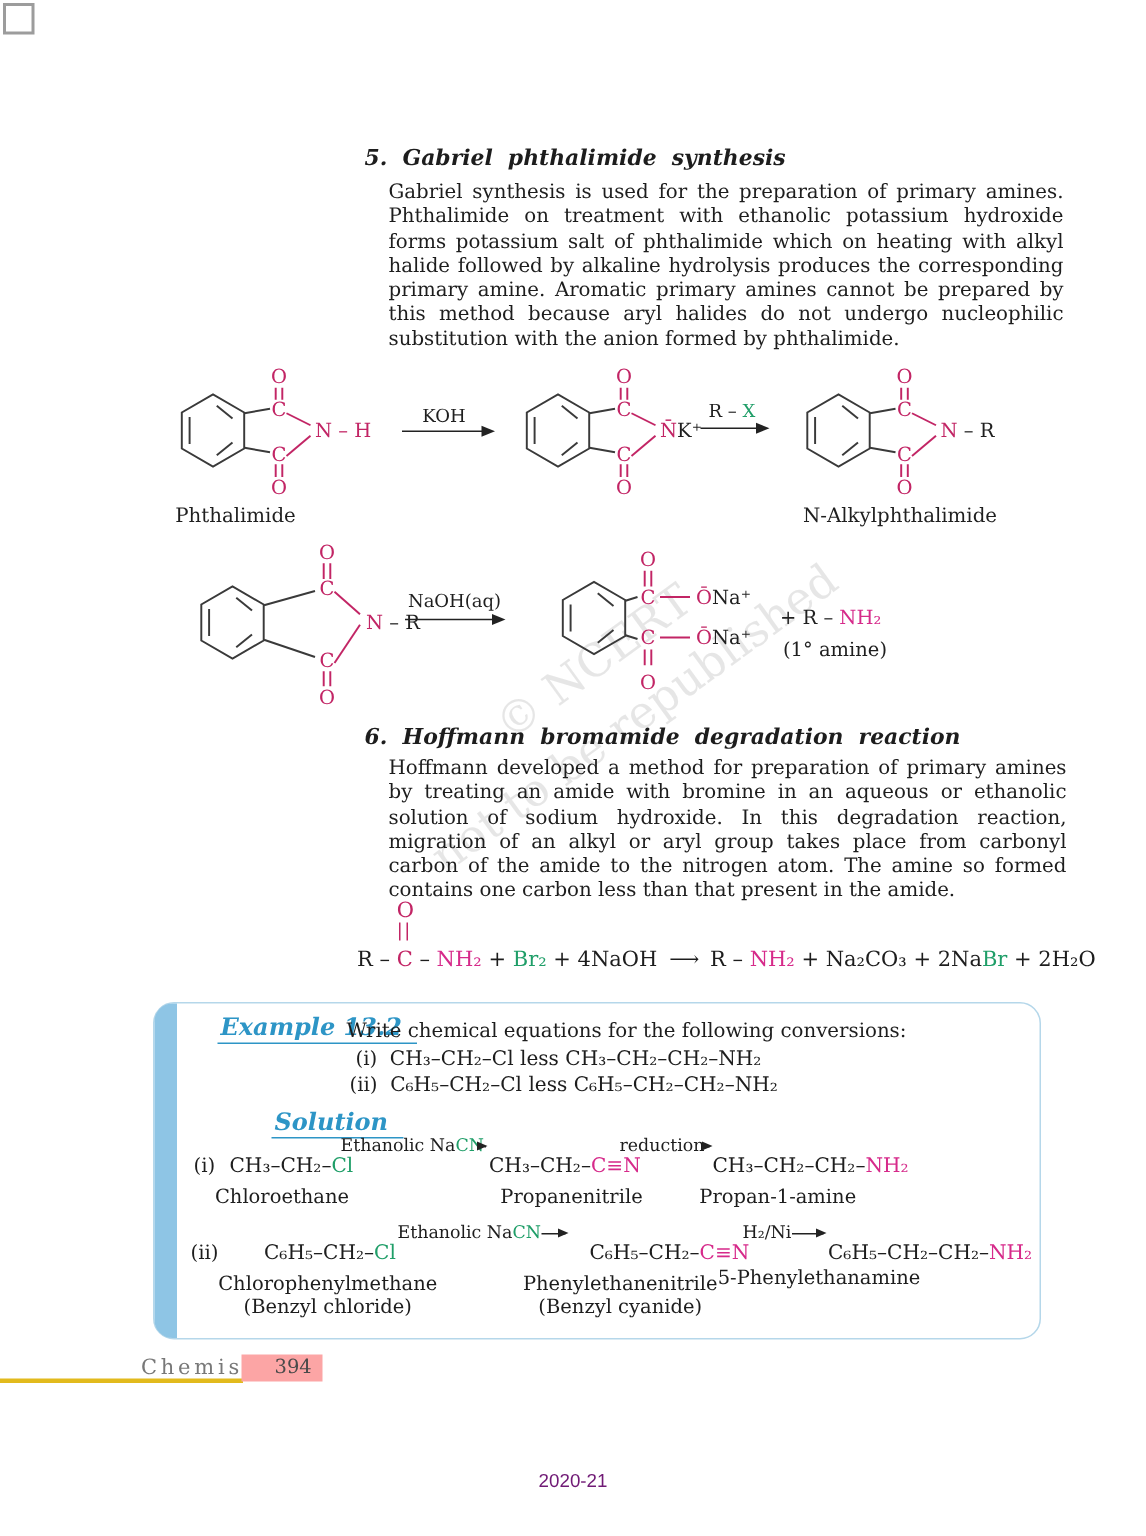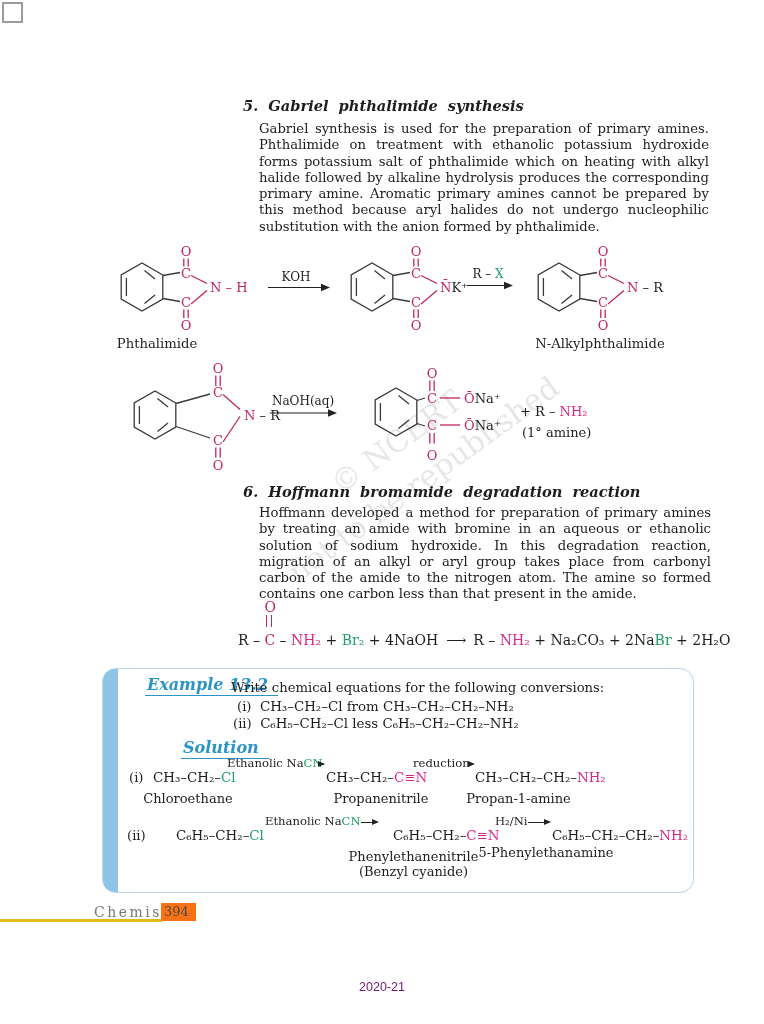--- a/index.html
+++ b/index.html
@@ -41,22 +41,22 @@
   .formula{font-family:"DejaVu Serif",serif;font-size:13.4px;white-space:nowrap;}
   .rxn-arrow{display:flex;flex-direction:row;align-items:center;}
   .rxn-arrow .rlab{font-size:11.6px;white-space:nowrap;line-height:1.1;}
   .rxn-arrow .shaft{position:relative;height:0;border-top:1.2px solid #222;width:100%;margin-top:2px;}
   .rxn-arrow .shaft::after{content:"";position:absolute;right:-2px;top:-4.2px;
          border-left:7px solid #222;border-top:3.6px solid transparent;border-bottom:3.6px solid transparent;}
   .capt{font-size:13px;text-align:center;line-height:15px;white-space:nowrap;}
   
   .foot-line{left:0;top:919px;width:162px;height:2.5px;background:#e2ba1d;}
   .foot-book{left:94px;top:904px;font-size:14px;letter-spacing:2.5px;color:#787878;}
-  .foot-badge{left:161px;top:903px;background:#f97316;color:#4a4a4a;font-size:13px;
-              padding:1px 7px 2px 3px;}
+  .foot-badge{left:161px;top:903px;background:#fca5a5;color:#4a4a4a;font-size:13px;
+              padding:1px 7px 2px 22px;}
   .foot-year{left:0;top:980px;width:764px;text-align:center;
              font-family:"Liberation Sans",sans-serif;font-size:12.5px;color:#701a75;}
 </style>
 </head>
 <body>
 
 <div class="page">
 
   <div class="abs corner-box"></div>
 
@@ -201,21 +201,21 @@
 
   <div class="abs equation" style="left:238px;top:598px;">
     <span>R – </span><span class="carbonyl"><span class="pnk">C</span><span class="abo pnk">O</span><span class="dbond"></span></span><span> – </span><span class="mag">NH₂</span><span> + </span><span class="grn">Br₂</span><span> + 4NaOH</span><span class="eqarr">⟶</span><span>R – </span><span class="mag">NH₂</span><span> + Na₂CO₃ + 2Na</span><span class="grn">Br</span><span> + 2H₂O</span>
   </div>
 
   <div class="abs ex-box">
     <div class="ex-bar"></div>
     <div class="abs ex-label" style="left:18px;top:6px;">Example 13.2</div>
     <div class="abs ex-text" style="left:128px;top:11px;">Write chemical equations for the following conversions:</div>
     <div class="abs ex-text" style="left:134px;top:30px;">
-      <span>(i)</span>&nbsp;&nbsp;<span class="formula">CH₃–CH₂–Cl from CH₃–CH₂–CH₂–NH₂</span>
+      <span>(i)</span>&nbsp;&nbsp;<span class="formula">CH₃–CH₂–Cl less CH₃–CH₂–CH₂–NH₂</span>
     </div>
     <div class="abs ex-text" style="left:130px;top:47px;">
       <span>(ii)</span>&nbsp;&nbsp;<span class="formula">C₆H₅–CH₂–Cl less C₆H₅–CH₂–CH₂–NH₂</span>
     </div>
     <div class="abs ex-label" style="left:54px;top:69px;">Solution</div>
 
     <div class="abs ex-text" style="left:26px;top:101px;">(i)</div>
     <div class="abs formula" style="left:50px;top:101px;">
       <span>CH₃–CH₂–</span><span class="grn">Cl</span>
     </div>
@@ -247,20 +247,24 @@
     </div>
     <div class="abs formula" style="left:290px;top:159px;">
       <span>C₆H₅–CH₂–</span><span class="mag">C≡N</span>
     </div>
     <div class="abs rxn-arrow" style="left:392px;top:146px;width:54px;">
       <span class="rlab">H₂/Ni</span>
       <span class="shaft"></span>
     </div>
     <div class="abs formula" style="left:449px;top:159px;">
       <span>C₆H₅–CH₂–CH₂–</span><span class="mag">NH₂</span>
+    </div>
+    <div class="abs capt" style="left:33px;top:180px;width:165px;">
+      <div>Chlorophenylmethane</div>
+      <div>(Benzyl chloride)</div>
     </div>
     <div class="abs capt" style="left:238px;top:180px;width:145px;">
       <div>Phenylethanenitrile</div>
       <div>(Benzyl cyanide)</div>
     </div>
     <div class="abs capt" style="left:368px;top:176px;width:150px;">5-Phenylethanamine</div>
   </div>
 
   <div class="abs foot-line"></div>
   <div class="abs foot-book">Chemistry</div>

